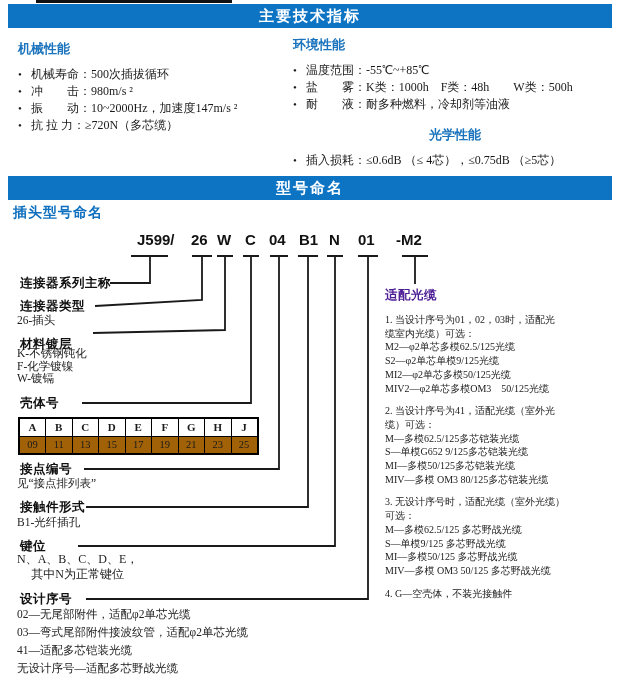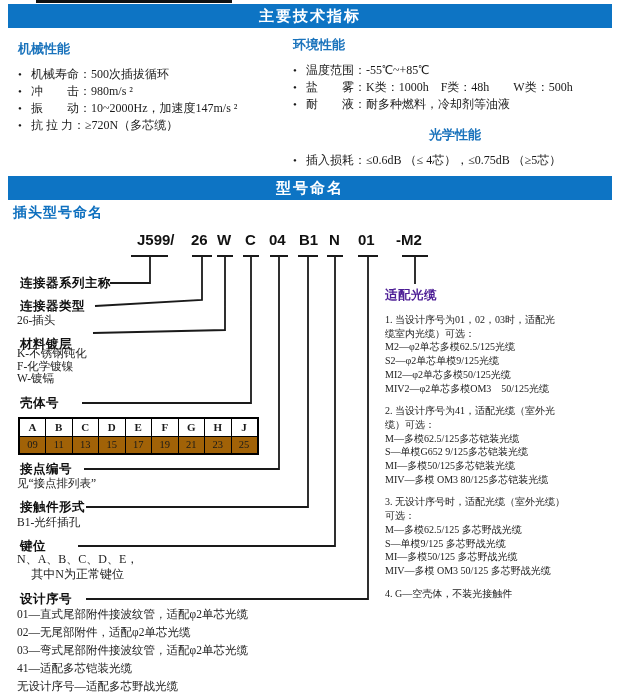--- a/index.html
+++ b/index.html
@@ -259,21 +259,20 @@
   <div class="label-sub" style="left:17px; top:515px">B1-光纤插孔</div>
 
   <div class="label-title" style="left:12px; top:538px">键位</div>
   <div class="label-sub sub-key" style="left:17px; top:552px">
     <div>N、A、B、C、D、E，</div>
     <div>其中N为正常键位</div>
   </div>
 
   <div class="label-title" style="left:12px; top:591px">设计序号</div>
   <div class="label-sub sub-design" style="left:17px; top:605px">
-    <div>01—直式尾部附件接波纹管，适配φ2单芯光缆</div>
     <div>02—无尾部附件，适配φ2单芯光缆</div>
     <div>03—弯式尾部附件接波纹管，适配φ2单芯光缆</div>
     <div>41—适配多芯铠装光缆</div>
     <div>无设计序号—适配多芯野战光缆</div>
   </div>
 
   <div class="fiber-col">
     <div class="fiber-head">适配光缆</div>
     <div class="fiber-sec">
       <div class="fiber-line">1. 当设计序号为01，02，03时，适配光</div>

